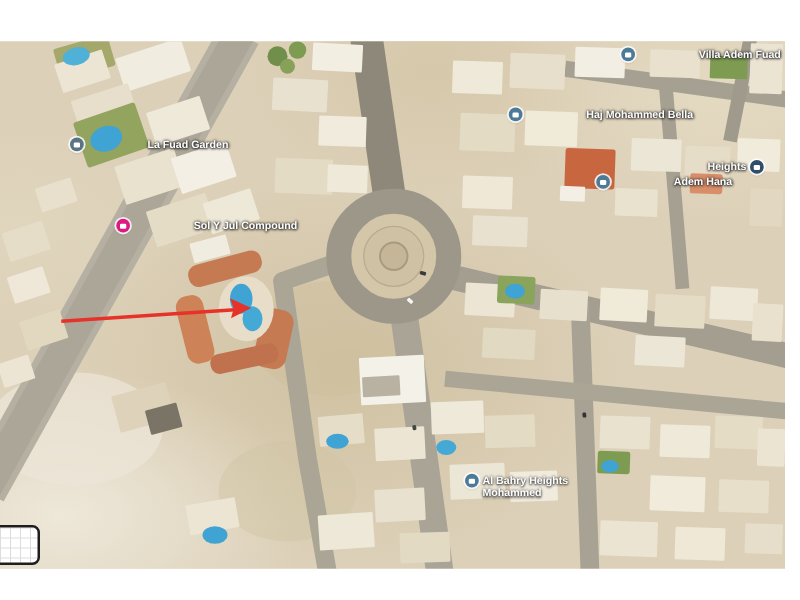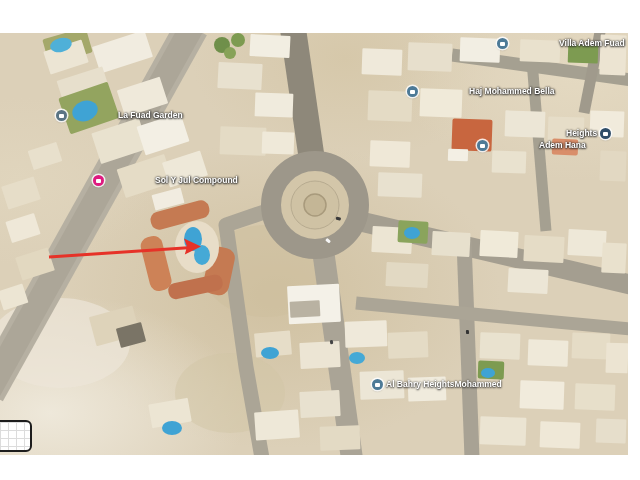--- a/index.html
+++ b/index.html
@@ -15,21 +15,21 @@
       radial-gradient(ellipse 200px 120px at 3% 35%, #e0d5bd 0%, rgba(224,213,189,0) 70%);}
   .map svg{position:absolute;left:0;top:0;}
   .poi{position:absolute;display:flex;align-items:flex-start;gap:3px;cursor:pointer;z-index:5;}
   .poi-rev{flex-direction:row-reverse;}
   .poi-icon{flex:0 0 auto;width:11px;height:11px;border-radius:50%;
     box-shadow:0 0 0 1.5px rgba(255,255,255,0.85), 0 1px 2px rgba(0,0,0,0.4);
     display:flex;align-items:center;justify-content:center;margin-top:0px;}
   .poi-icon::after{content:"";width:5px;height:4px;background:#ffffff;border-radius:1px;}
   .poi-text{font-size:8.5px;line-height:11px;font-weight:bold;color:#ffffff;white-space:nowrap;
     text-shadow:0 1px 2px rgba(40,40,40,0.95), 0 0 2px rgba(40,40,40,0.9), 1px 0 2px rgba(40,40,40,0.7);padding-left:48px;}
-  .poi-lines{display:flex;}
+  .poi-lines{display:flex;flex-direction:column;}
   .poi-lines span{font-size:8.5px;line-height:10px;font-weight:bold;color:#ffffff;white-space:nowrap;
     text-shadow:0 1px 2px rgba(40,40,40,0.95), 0 0 2px rgba(40,40,40,0.9);}
   .minimap{position:absolute;left:-10px;top:387px;width:38px;height:28px;z-index:6;
     border:2px solid #1d1d1d;border-radius:6px;background-color:#ffffff;
     background-image:linear-gradient(#dcdcdc 1px, transparent 1px),
                      linear-gradient(90deg,#dcdcdc 1px, transparent 1px);
     background-size:8px 8px;cursor:pointer;}
 </style>
 </head>
 <body>

